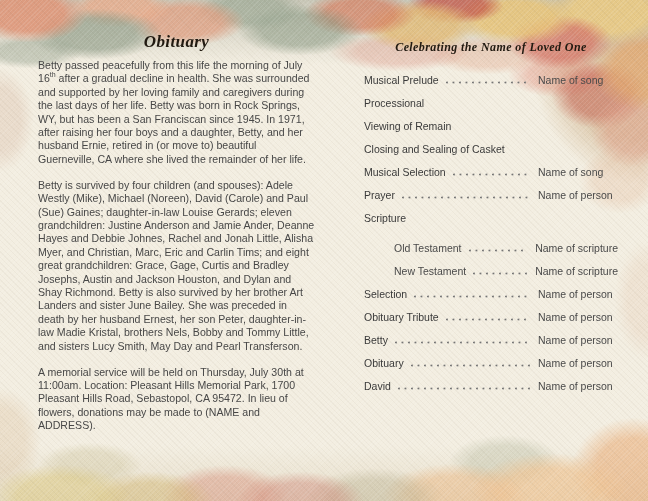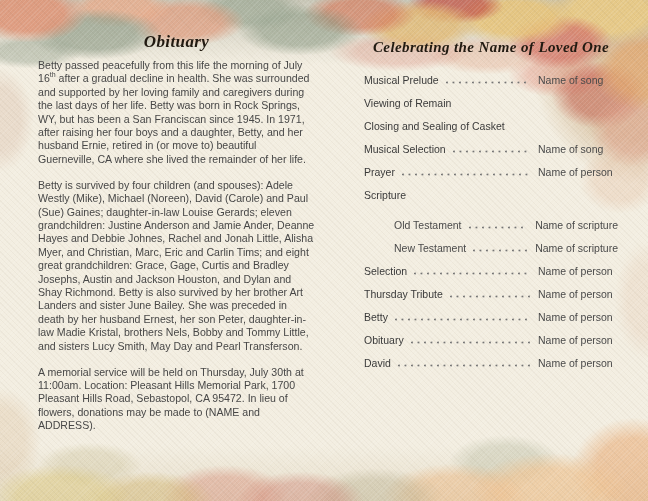--- a/index.html
+++ b/index.html
@@ -54,21 +54,21 @@
   }
   
   .page{position:absolute;z-index:1;}
   .page-left{left:38px;top:31px;width:277px;}
   .page-right{left:364px;top:37px;width:254px;}
   .title{
     font-family:"Liberation Serif",serif;font-style:italic;font-weight:700;
     color:#211a11;text-align:center;letter-spacing:0.4px;margin:0;
   }
   .page-left .title{font-size:17px;line-height:21px;margin-bottom:7px;}
-  .page-right .title{font-size:15px;line-height:20px;margin-bottom:17px;font-style:italic;}
+  .page-right .title{font-size:12px;line-height:20px;margin-bottom:17px;font-style:italic;}
   .obit-text p{
     margin:0 0 12.5px;font-size:10.6px;line-height:13.4px;color:#474747;
     text-align:left;
   }
   .obit-text sup{font-size:7px;line-height:0;}
   
   .svc-row{display:flex;align-items:baseline;line-height:12px;margin-bottom:11px;font-size:10.5px;color:#4a4a4a;}
   .svc-row.indent{margin-left:30px;}
   .svc-row.tight{margin-bottom:18px;}
   .svc-label{font-weight:400;color:#3a3a3a;white-space:nowrap;}
@@ -98,20 +98,23 @@
 
   <div class="page page-right">
     <h1 class="title">Celebrating the Name of Loved One</h1>
     <div>
         <div class="svc-row">
           <span class="svc-label">Musical Prelude</span>
           <span class="leader"></span>
           <span class="svc-value">Name of song</span>
         </div>
         <div class="svc-row">
+          <span class="svc-label">Processional</span>
+        </div>
+        <div class="svc-row">
           <span class="svc-label">Viewing of Remain</span>
         </div>
         <div class="svc-row">
           <span class="svc-label">Closing and Sealing of Casket</span>
         </div>
         <div class="svc-row">
           <span class="svc-label">Musical Selection</span>
           <span class="leader"></span>
           <span class="svc-value">Name of song</span>
         </div>
@@ -132,21 +135,21 @@
           <span class="svc-label">New Testament</span>
           <span class="leader"></span>
           <span class="svc-value">Name of scripture</span>
         </div>
         <div class="svc-row">
           <span class="svc-label">Selection</span>
           <span class="leader"></span>
           <span class="svc-value">Name of person</span>
         </div>
         <div class="svc-row">
-          <span class="svc-label">Thursday Tribute</span>
+          <span class="svc-label">Obituary Tribute</span>
           <span class="leader"></span>
           <span class="svc-value">Name of person</span>
         </div>
         <div class="svc-row">
           <span class="svc-label">Betty</span>
           <span class="leader"></span>
           <span class="svc-value">Name of person</span>
         </div>
         <div class="svc-row">
           <span class="svc-label">Obituary</span>

